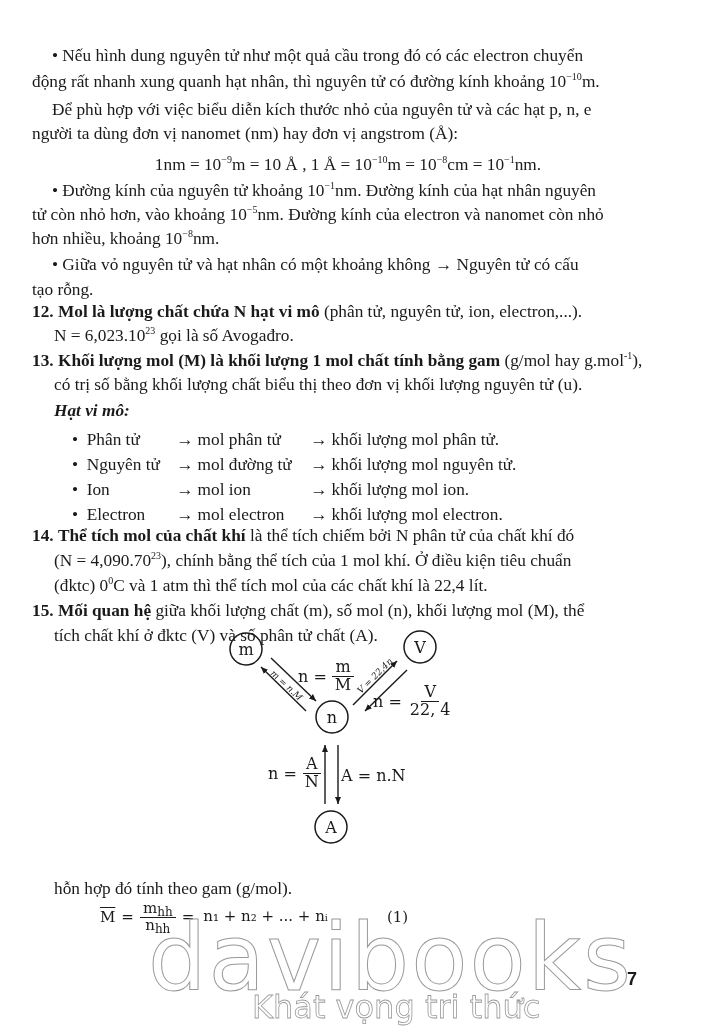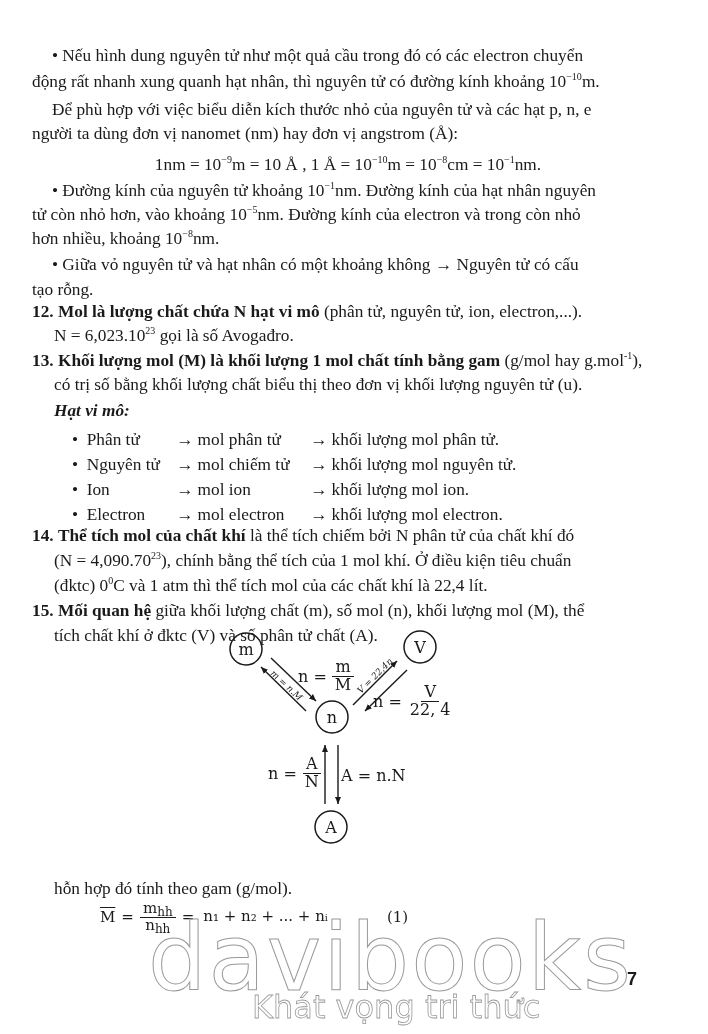--- a/index.html
+++ b/index.html
@@ -42,42 +42,42 @@
   <div class="line" style="top:73px"><span>động rất nhanh xung quanh hạt nhân, thì nguyên tử có đường kính khoảng 10</span><sup>−10</sup><span>m.</span></div>
 
   <div class="line ind" style="top:101px">Để phù hợp với việc biểu diễn kích thước nhỏ của nguyên tử và các hạt p, n, e</div>
   <div class="line" style="top:125px">người ta dùng đơn vị nanomet (nm) hay đơn vị angstrom (Å):</div>
 
   <div class="center-eq" style="top:155px; left:-6px">
     <span>1nm = 10</span><sup>−9</sup><span>m = 10 Å , 1 Å = 10</span><sup>−10</sup><span>m = 10</span><sup>−8</sup><span>cm = 10</span><sup>−1</sup><span>nm.</span>
   </div>
 
   <div class="line ind" style="top:182px"><span>• Đường kính của nguyên tử khoảng 10</span><sup>−1</sup><span>nm. Đường kính của hạt nhân nguyên</span></div>
-  <div class="line" style="top:206px"><span>tử còn nhỏ hơn, vào khoảng 10</span><sup>−5</sup><span>nm. Đường kính của electron và trong còn nhỏ</span></div>
+  <div class="line" style="top:206px"><span>tử còn nhỏ hơn, vào khoảng 10</span><sup>−5</sup><span>nm. Đường kính của electron và nanomet còn nhỏ</span></div>
   <div class="line" style="top:230px"><span>hơn nhiều, khoảng 10</span><sup>−8</sup><span>nm.</span></div>
 
   <div class="line ind" style="top:256px">•  Giữa vỏ nguyên tử và hạt nhân có một khoảng không → Nguyên tử có cấu</div>
   <div class="line" style="top:281px">tạo rỗng.</div>
 
   <div class="line" style="top:303px"><b>12.</b> <b>Mol là lượng chất chứa N hạt vi mô</b><span> (phân tử, nguyên tử, ion, electron,...).</span></div>
   <div class="line ind2" style="top:327px"><span>N = 6,023.10</span><sup>23</sup><span> gọi là số Avogađro.</span></div>
 
   <div class="line" style="top:352px"><b>13.</b> <b>Khối lượng mol (M) là khối lượng 1 mol chất tính bằng gam</b><span> (g/mol hay g.mol</span><sup>-1</sup><span>),</span></div>
   <div class="line ind2" style="top:376px">có trị số bằng khối lượng chất biểu thị theo đơn vị khối lượng nguyên tử (u).</div>
   <div class="line ind2" style="top:402px; font-weight:bold; font-style:italic">Hạt vi mô:</div>
 
   <div>
     <div class="list-row" style="top:430px">
       <span class="c1">•&nbsp; <span style="position:static">Phân tử</span></span>
       <span class="c2">→ mol phân tử</span>
       <span class="c3">→  khối lượng mol phân tử.</span>
     </div>
     <div class="list-row" style="top:455px">
       <span class="c1">•&nbsp; <span style="position:static">Nguyên tử</span></span>
-      <span class="c2">→ mol chiếm tử</span>
+      <span class="c2">→ mol đường tử</span>
       <span class="c3">→  khối lượng mol nguyên tử.</span>
     </div>
     <div class="list-row" style="top:480px">
       <span class="c1">•&nbsp; <span style="position:static">Ion</span></span>
       <span class="c2">→ mol ion</span>
       <span class="c3">→  khối lượng mol ion.</span>
     </div>
     <div class="list-row" style="top:505px">
       <span class="c1">•&nbsp; <span style="position:static">Electron</span></span>
       <span class="c2">→ mol electron</span>

